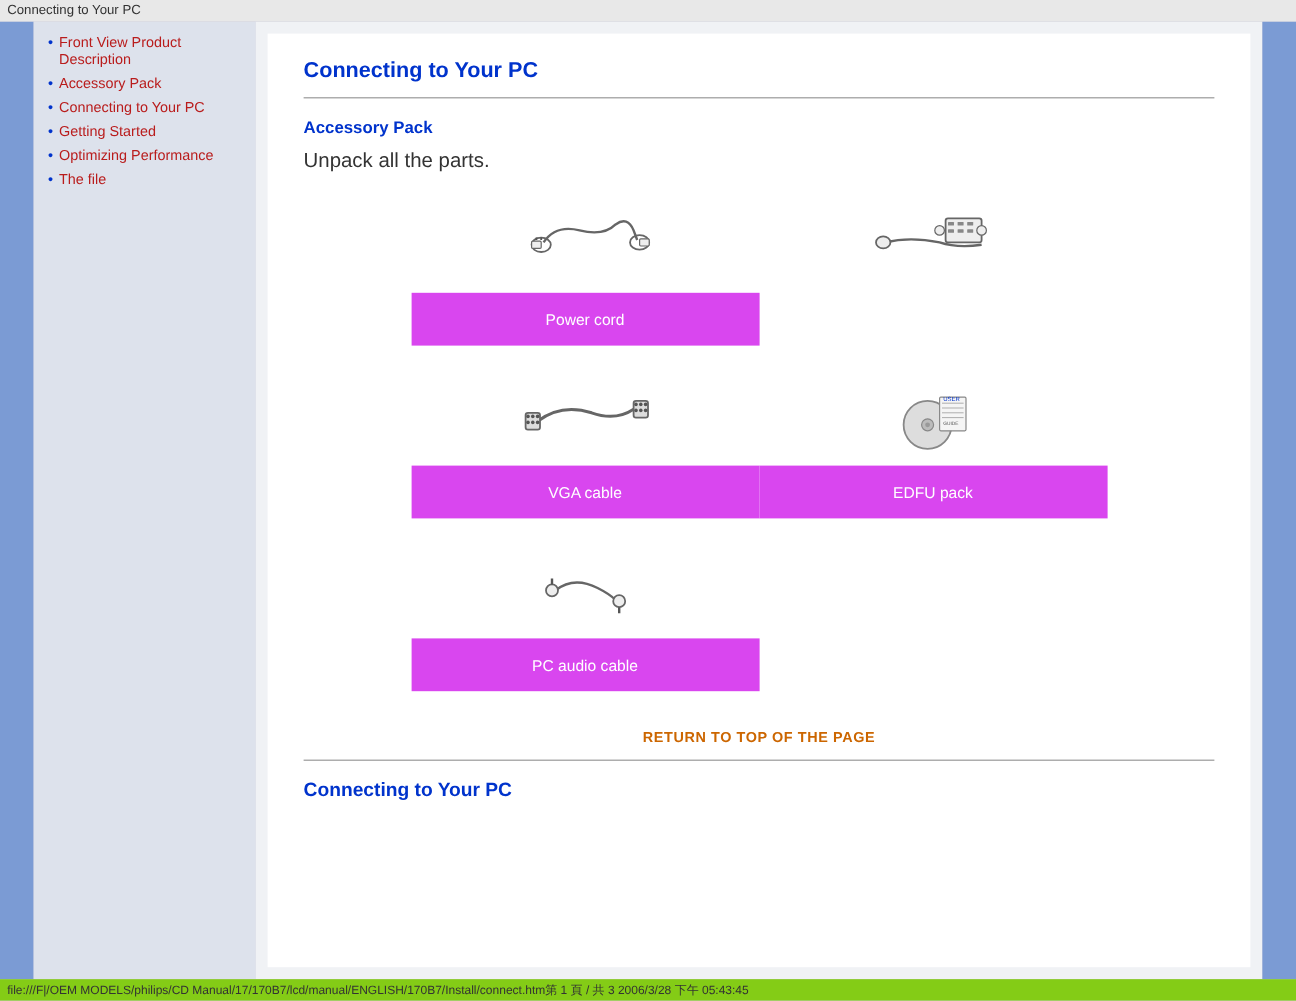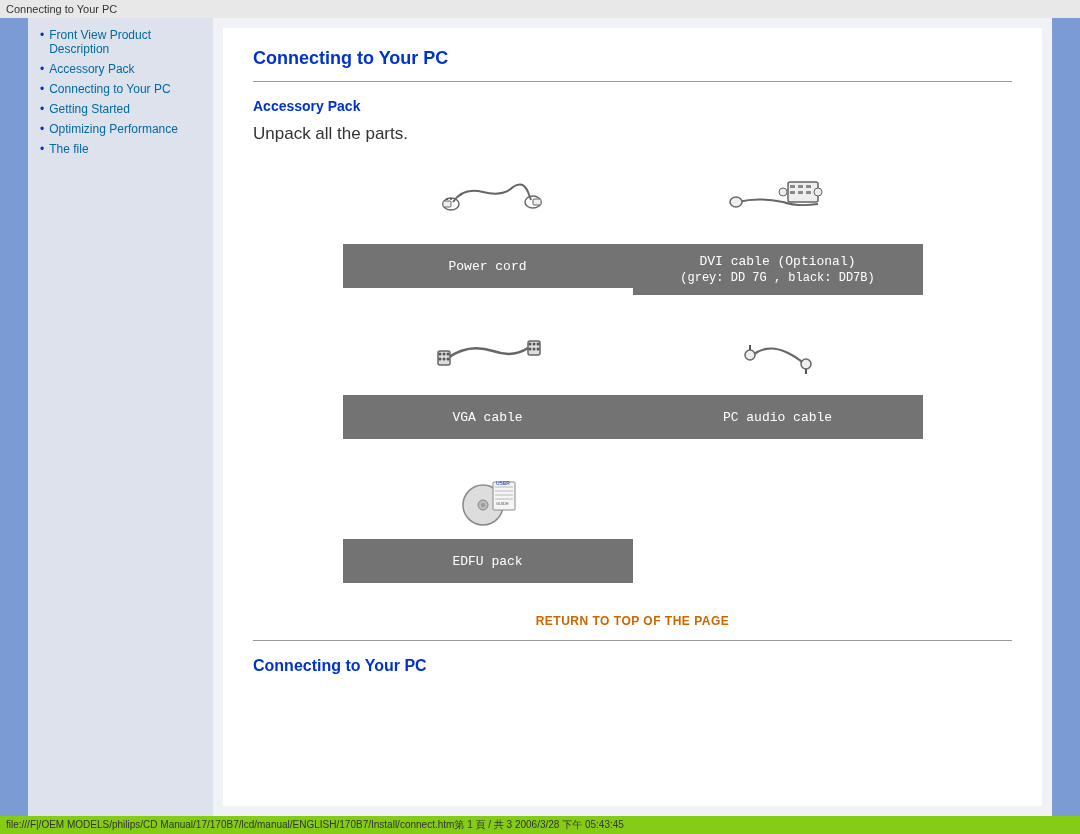--- a/index.html
+++ b/index.html
@@ -60,21 +60,21 @@
     }
 
     .sidebar ul li::before {
       content: "•";
       color: #0033cc;
       margin-right: 5px;
       flex-shrink: 0;
     }
 
     .sidebar ul li a {
-      color: #0369a1;
+      color: #b91c1c;
       text-decoration: none;
       cursor: pointer;
     }
 
     
     .content-wrapper {
       flex: 1;
       background: #f0f2f5;
       overflow-y: auto;
       display: flex;
@@ -132,34 +132,33 @@
     .product-image {
       height: 80px;
       display: flex;
       align-items: center;
       justify-content: center;
       margin-bottom: 0;
       padding: 10px;
     }
 
     .product-label {
-      background: #737373;
+      background: #d946ef;
       color: white;
       width: 100%;
       text-align: center;
       padding: 10px 8px;
       font-size: 13px;
       font-weight: 500;
       min-height: 44px;
       display: flex;
       align-items: center;
       justify-content: center;
       flex-direction: column;
       margin-bottom: 20px;
-      font-family: Liberation Mono, monospace;
     }
 
     .product-label .sub-label {
       font-size: 12px;
       margin-top: 2px;
     }
 
     .return-link {
       text-align: center;
       margin: 10px 0 12px;
@@ -300,24 +299,20 @@
               <rect x="70" y="13" width="5" height="3" rx="0.5" fill="#888"></rect>
               <rect x="78" y="13" width="5" height="3" rx="0.5" fill="#888"></rect>
               <rect x="62" y="19" width="5" height="3" rx="0.5" fill="#888"></rect>
               <rect x="70" y="19" width="5" height="3" rx="0.5" fill="#888"></rect>
               <rect x="78" y="19" width="5" height="3" rx="0.5" fill="#888"></rect>
               <circle cx="55" cy="20" r="4" stroke="#666" stroke-width="1" fill="#eee"></circle>
               <circle cx="90" cy="20" r="4" stroke="#666" stroke-width="1" fill="#eee"></circle>
               <path d="M10 30 Q30 25 55 30 Q70 35 90 32" stroke="#666" stroke-width="2" fill="none"></path>
               <ellipse cx="8" cy="30" rx="6" ry="5" stroke="#666" stroke-width="1.5" fill="#eee"></ellipse>
             </svg>
-          </div>
-          <div class="product-label">
-            <span>DVI cable (Optional)</span>
-            <span class="sub-label">(grey: DD 7G , black: DD7B)</span>
           </div>
         </div>
 
         <div class="product-cell">
           <div class="product-image">
             <svg class="vga-cable-img" viewBox="0 0 110 65">
 
               <path d="M15 35 Q35 20 60 28 Q80 35 95 25" stroke="#666" stroke-width="2.5" fill="none"></path>
               <rect x="5" y="28" width="12" height="14" rx="2" stroke="#666" stroke-width="1.5" fill="#ddd"></rect>
               <circle cx="7" cy="31" r="1.5" fill="#555"></circle>
@@ -335,56 +330,56 @@
               <circle cx="105" cy="26" r="1.5" fill="#555"></circle>
             </svg>
           </div>
           <div class="product-label">
             <span>VGA cable</span>
           </div>
         </div>
 
         <div class="product-cell">
           <div class="product-image">
-            <svg class="audio-cable-img" viewBox="0 0 80 65">
-
-              <path d="M15 32 Q30 20 50 30 Q60 35 65 40" stroke="#666" stroke-width="2" fill="none"></path>
-              <circle cx="12" cy="32" r="5" stroke="#666" stroke-width="1.5" fill="#eee"></circle>
-              <line x1="12" y1="27" x2="12" y2="22" stroke="#555" stroke-width="2"></line>
-              <circle cx="68" cy="41" r="5" stroke="#666" stroke-width="1.5" fill="#eee"></circle>
-              <line x1="68" y1="46" x2="68" y2="51" stroke="#555" stroke-width="2"></line>
-            </svg>
-          </div>
-          <div class="product-label">
-            <span>PC audio cable</span>
-          </div>
-        </div>
-
-        <div class="product-cell">
-          <div class="product-image">
             <svg class="edfu-img" viewBox="0 0 80 65">
 
               <ellipse cx="35" cy="38" rx="20" ry="20" stroke="#888" stroke-width="1.5" fill="#ddd"></ellipse>
               <ellipse cx="35" cy="38" rx="5" ry="5" stroke="#888" stroke-width="1" fill="#bbb"></ellipse>
               <ellipse cx="35" cy="38" rx="2" ry="2" fill="#999"></ellipse>
 
               <rect x="45" y="15" width="22" height="28" rx="1" stroke="#888" stroke-width="1" fill="#f5f5f5"></rect>
               <line x1="47" y1="20" x2="65" y2="20" stroke="#aaa" stroke-width="0.8"></line>
               <line x1="47" y1="24" x2="65" y2="24" stroke="#aaa" stroke-width="0.8"></line>
               <line x1="47" y1="28" x2="65" y2="28" stroke="#aaa" stroke-width="0.8"></line>
               <line x1="47" y1="32" x2="65" y2="32" stroke="#aaa" stroke-width="0.8"></line>
               <text x="48" y="18" font-size="5" fill="#0033cc">USER</text>
               <text x="48" y="38" font-size="4" fill="#555">GUIDE</text>
             </svg>
           </div>
           <div class="product-label">
             <span>EDFU pack</span>
           </div>
         </div>
 
+        <div class="product-cell">
+          <div class="product-image">
+            <svg class="audio-cable-img" viewBox="0 0 80 65">
+
+              <path d="M15 32 Q30 20 50 30 Q60 35 65 40" stroke="#666" stroke-width="2" fill="none"></path>
+              <circle cx="12" cy="32" r="5" stroke="#666" stroke-width="1.5" fill="#eee"></circle>
+              <line x1="12" y1="27" x2="12" y2="22" stroke="#555" stroke-width="2"></line>
+              <circle cx="68" cy="41" r="5" stroke="#666" stroke-width="1.5" fill="#eee"></circle>
+              <line x1="68" y1="46" x2="68" y2="51" stroke="#555" stroke-width="2"></line>
+            </svg>
+          </div>
+          <div class="product-label">
+            <span>PC audio cable</span>
+          </div>
+        </div>
+
 
       </div>
 
       <div class="return-link">
         <a href="#">RETURN TO TOP OF THE PAGE</a>
       </div>
 
       <hr class="divider">
 
       <div class="footer-title">Connecting to Your PC</div>

